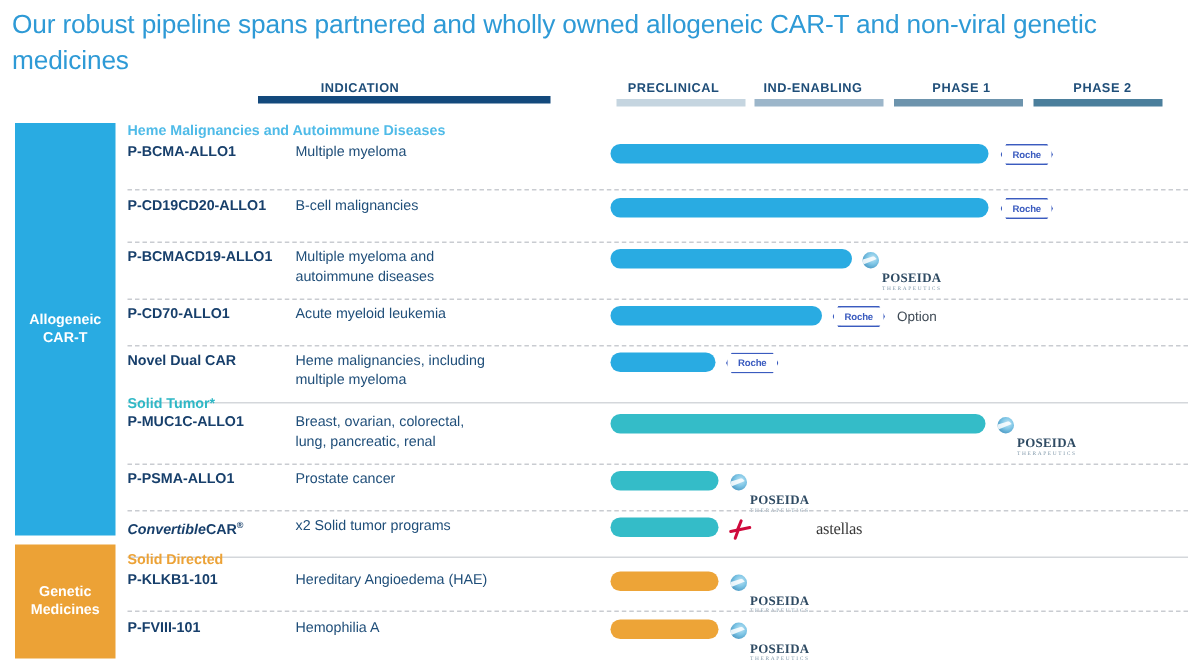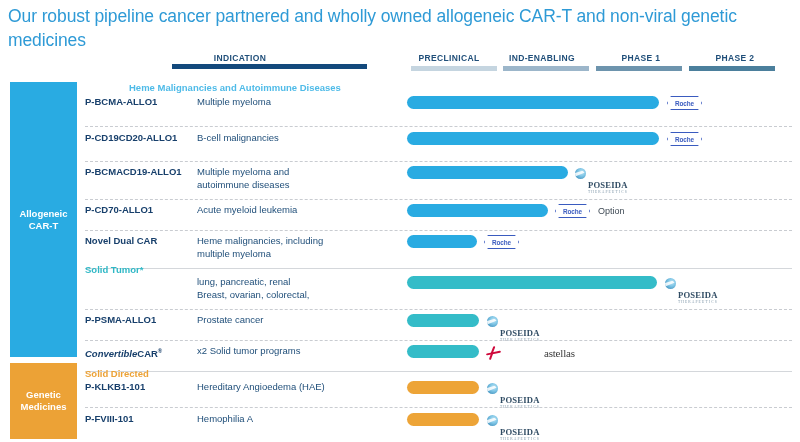--- a/index.html
+++ b/index.html
@@ -38,21 +38,21 @@
   .side-allo { background: #29abe2; }
   .side-gene { background: #eca236; }
 
   
   .grid { position: absolute; left: 85px; top: 80px; width: 707px; }
 
   .section-label {
     position: absolute; left: 0px;
     font-size: 9.5px; font-weight: bold; line-height: 12px;
   }
-  .section-label.heme  { color: #4fbbe8; margin-left: 44px; }
+  .section-label.heme  { color: #4fbbe8; }
   .section-label.solid { color: #2fb8c6; }
   .section-label.liver { color: #eca236; }
 
   .row { position: absolute; left: 0; width: 707px; }
   .row .prog {
     position: absolute; left: 0px; top: 0;
     width: 118px;
     font-size: 9.5px; font-weight: bold; color: #173f6b;
     line-height: 12px;
   }
@@ -150,21 +150,21 @@
   .astellas .atxt {
     font-family: "Liberation Serif", serif;
     font-size: 11px; color: #3b3b3b; letter-spacing: -0.2px;
   }
 </style>
 </head>
 <body>
 
 <div id="page">
 
-  <div class="title">Our robust pipeline cancer partnered and wholly owned allogeneic CAR-T and non-viral genetic medicines</div>
+  <div class="title">Our robust pipeline spans partnered and wholly owned allogeneic CAR-T and non-viral genetic medicines</div>
 
   <div class="col-head" style="left:150px; top:53px; width:180px;">INDICATION</div>
   <div class="head-rule indication" style="left:172px; top:64px; width:195px;"></div>
 
   <div class="col-head" style="left:404px; top:53px; width:90px;">PRECLINICAL</div>
   <div class="head-rule" style="left:411px; top:66px; width:86px; background:#c5d5e0;"></div>
 
   <div class="col-head" style="left:493px; top:53px; width:98px;">IND-ENABLING</div>
   <div class="head-rule" style="left:503px; top:66px; width:86px; background:#9cb6ca;"></div>
 
@@ -266,23 +266,24 @@
             <div class="hex-in"></div>
           <div class="txt">Roche</div>
         </div>
       </div>
     </div>
     <div class="divider solid-line" style="top:188px;"></div>
 
     <div class="section-label solid" style="top:184px;">Solid Tumor*</div>
 
     <div class="row" style="top:196px; height:30px;">
+      <div class="prog">P-MUC1C-ALLO1</div>
       <div class="ind">
+        <div>Breast, ovarian, colorectal,</div>
         <div>lung, pancreatic, renal</div>
-        <div>Breast, ovarian, colorectal,</div>
       </div>
       <div class="barwrap">
         <div class="bar teal" style="left:0px; width:250px;"></div>
         <div class="logo poseida" style="left:258px; top:0px;">
           <div class="mark"></div>
           <div class="ptxt">
             <span class="pname">POSEIDA</span>
             <span class="psub">THERAPEUTICS</span>
           </div>
         </div>

